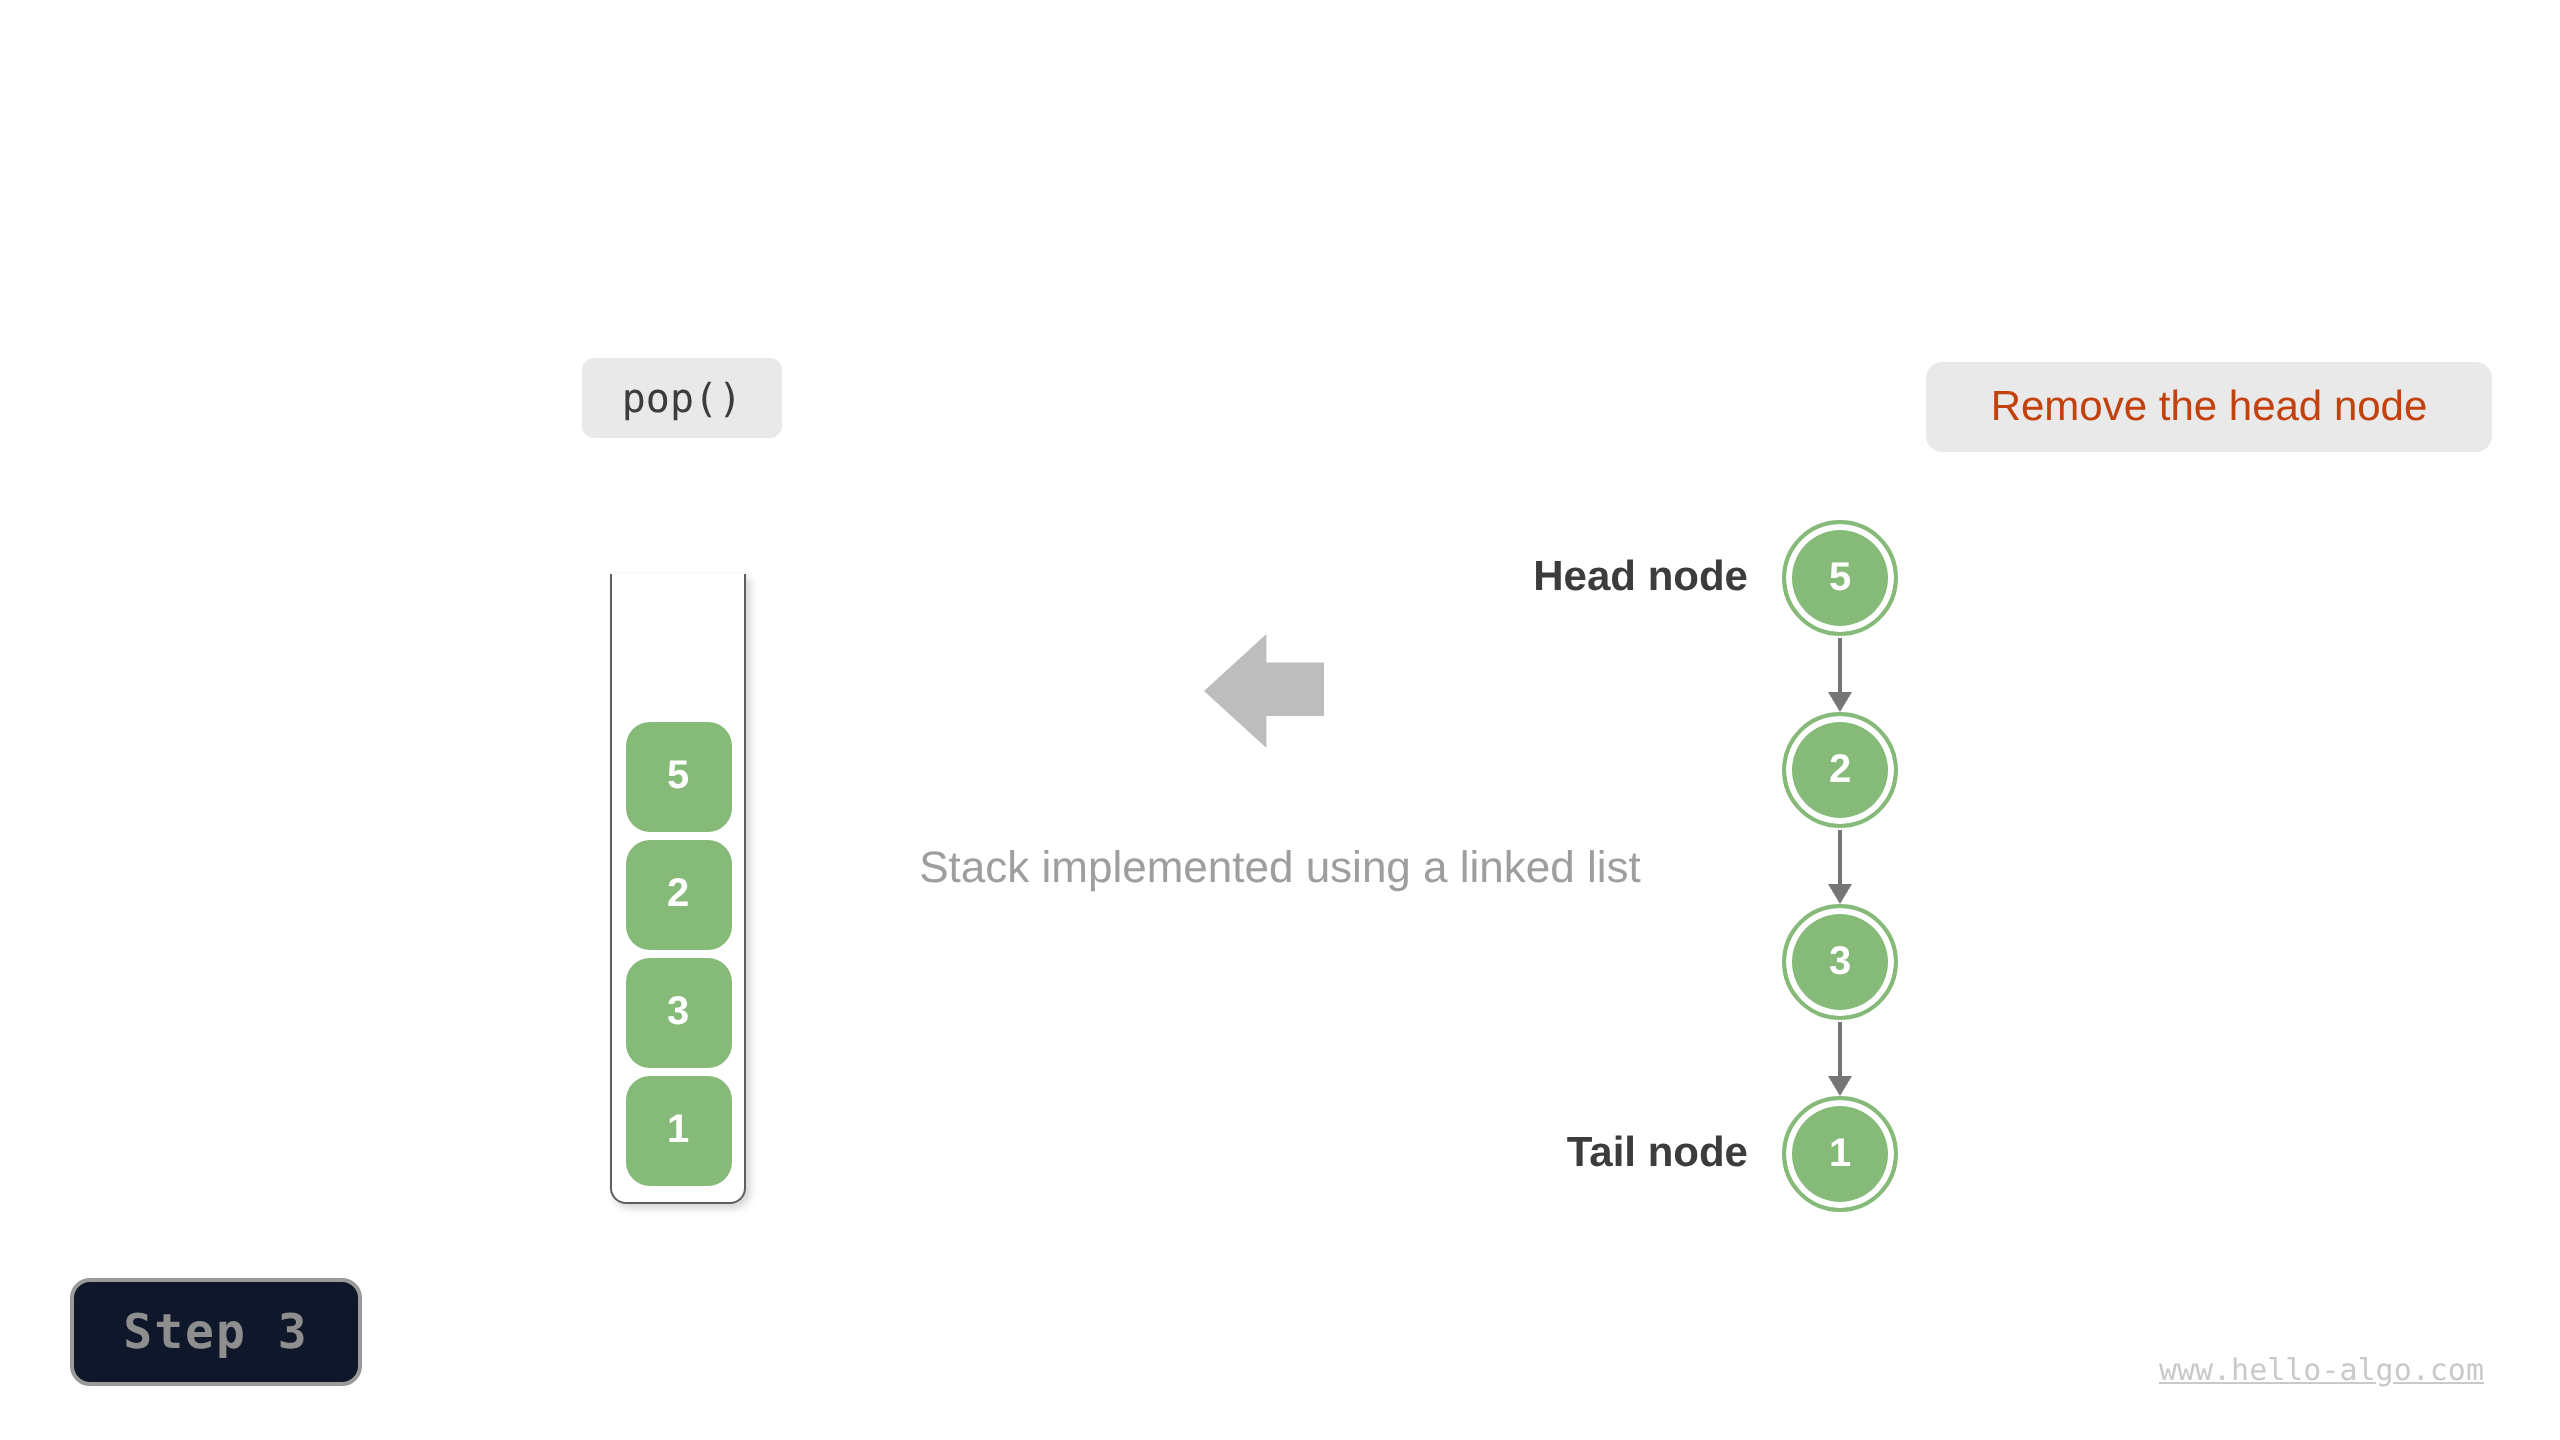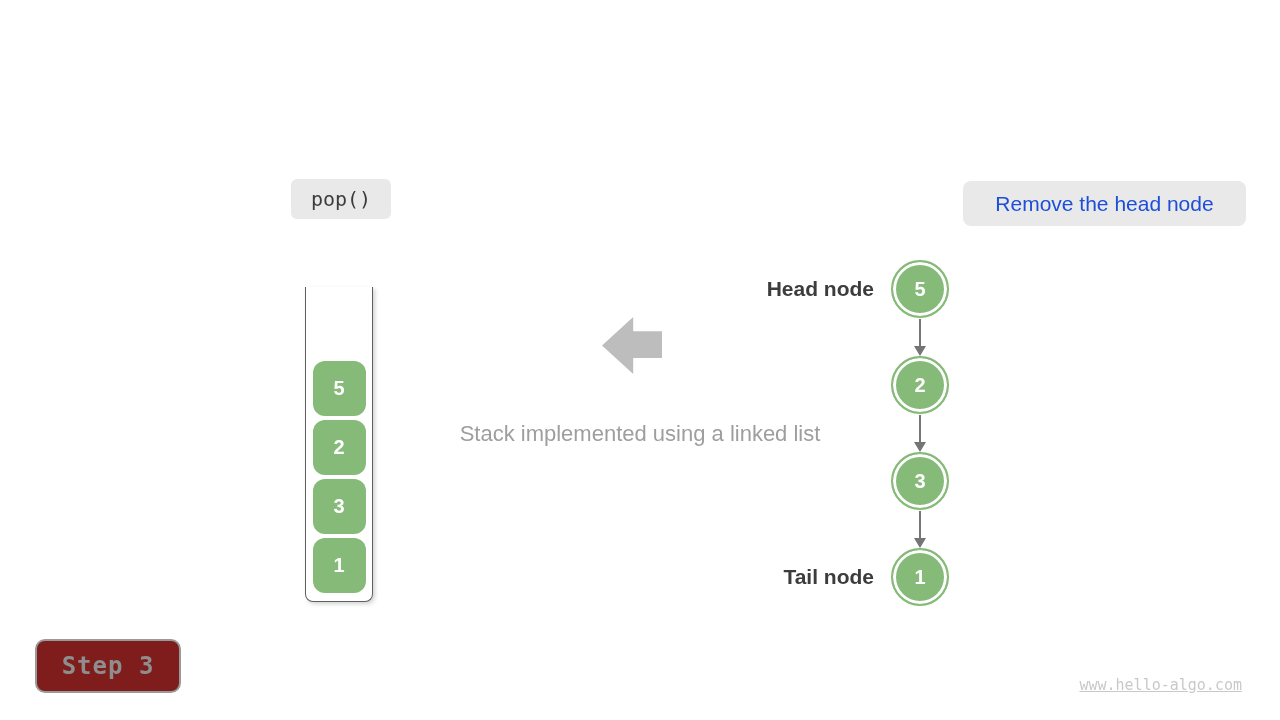--- a/index.html
+++ b/index.html
@@ -25,21 +25,21 @@
   #pop-badge {
     left: 291px; top: 179px; width: 100px; height: 40px;
     border-radius: 6px;
     font-family: "DejaVu Sans Mono", monospace;
     font-size: 20px;
   }
   #remove-badge {
     left: 963px; top: 181px; width: 283px; height: 45px;
     border-radius: 8px;
     font-size: 21px;
-    color: #1d4ed8;
+    color: #c2410c;
   }
 
   
   #stack-container {
     position: absolute;
     left: 305px; top: 287px;
     width: 68px; height: 315px;
     border-left: 1.5px solid var(--container-border, #5f5f5f);
     border-right: 1.5px solid var(--container-border, #5f5f5f);
     border-bottom: 1.5px solid var(--container-border, #5f5f5f);
@@ -139,21 +139,21 @@
     color: var(--label-dark, #3c3c3c);
   }
   #head-label { top: 277px; }
   #tail-label { top: 565px; }
 
   
   #step-badge {
     position: absolute;
     left: 35px; top: 639px;
     width: 146px; height: 54px;
-    background: #7f1d1d;
+    background: #0f172a;
     border: 2px solid #9a9a9a;
     border-radius: 10px;
     display: flex;
     align-items: center;
     justify-content: center;
     font-family: "DejaVu Sans Mono", monospace;
     font-size: 24px;
     font-weight: bold;
     letter-spacing: 1px;
     color: var(--step-gray, #8e8e8e);

